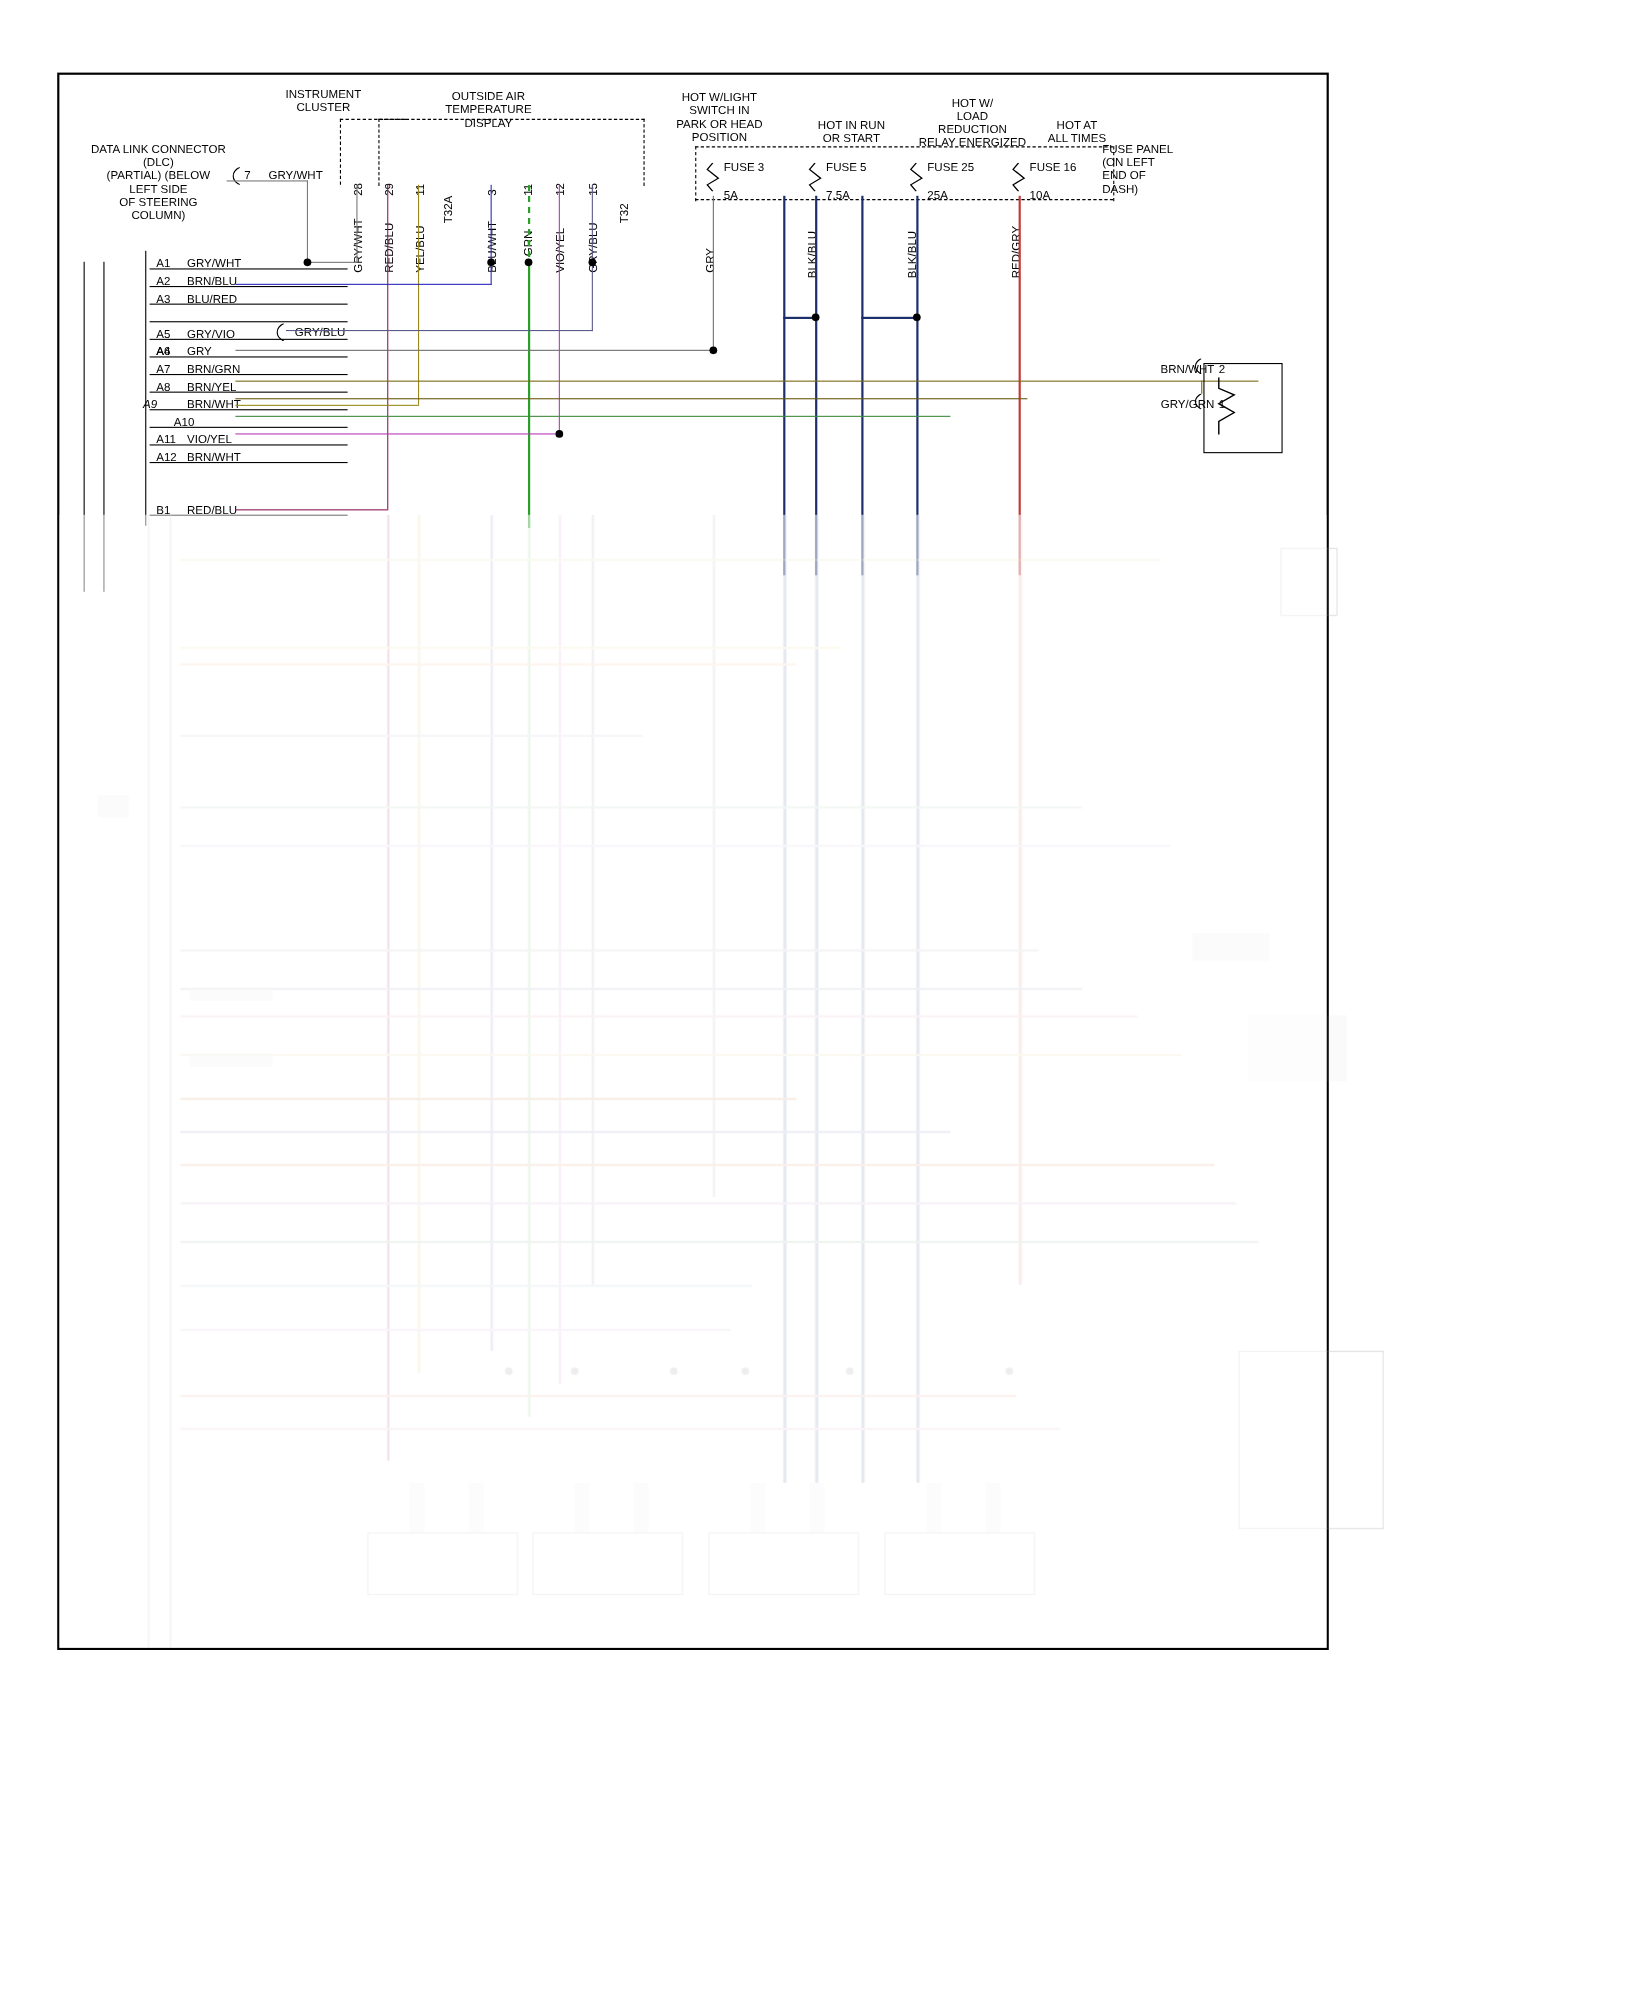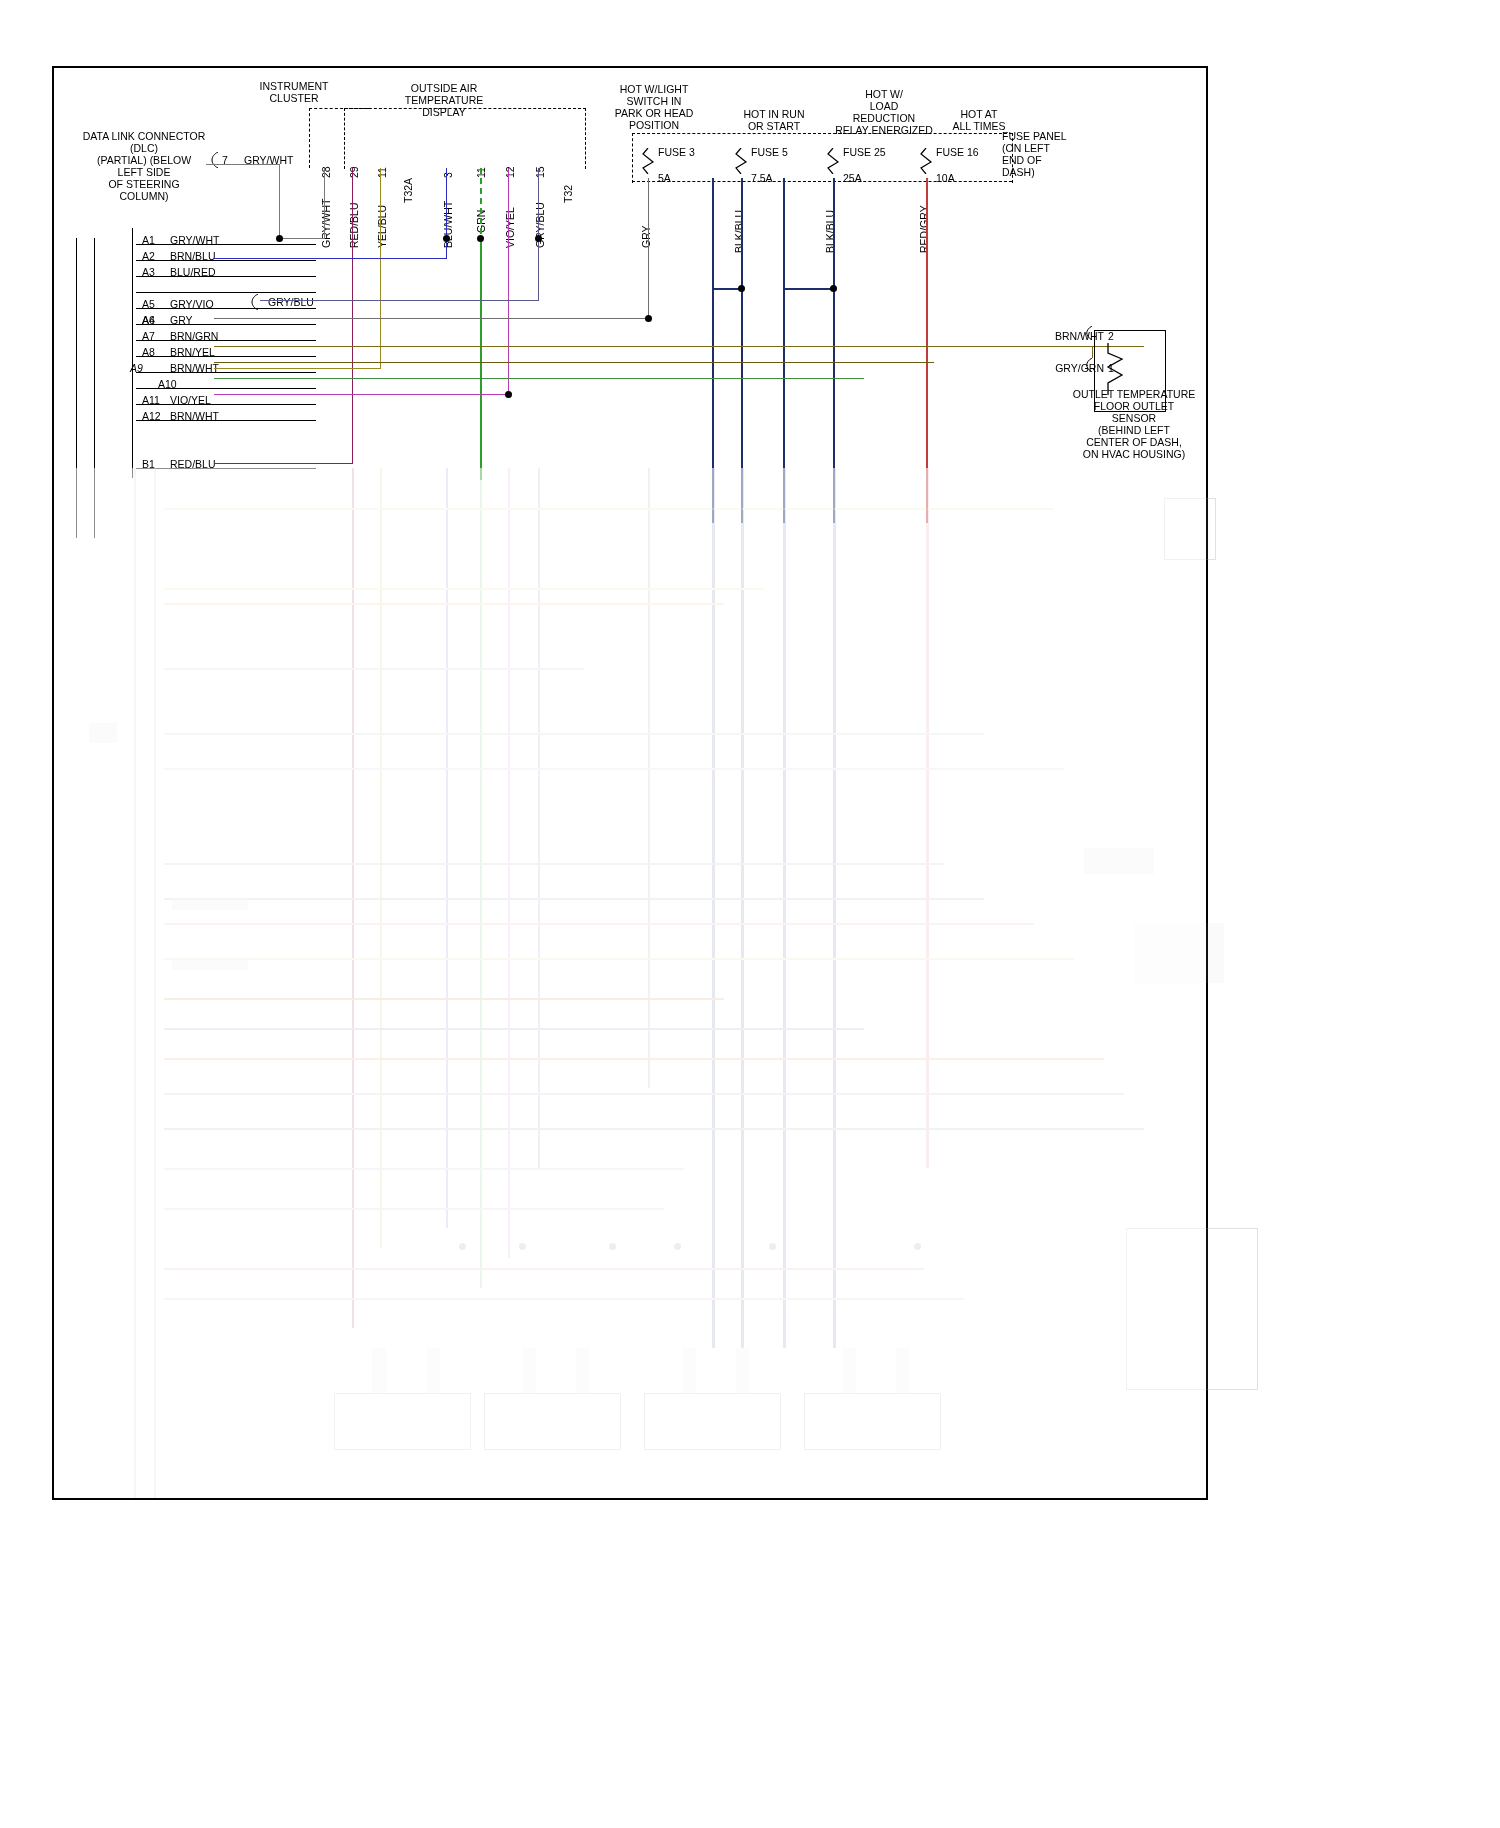--- a/index.html
+++ b/index.html
@@ -215,26 +215,20 @@
     <div class="wire" style="left:1038px;top:278px;width:1px;height:12px;background:#7a6a15;"></div>
 
     <div class="wire" style="left:1040px;top:262px;width:70px;height:80px;border:1.5px solid #000;"></div>
     <svg style="position:absolute;left:1050px;top:275px;" width="26" height="55">
         <path d="M4 0 L4 10 L18 16 L4 24 L18 32 L4 40 L4 52" stroke="#000" fill="none" stroke-width="1.3"></path>
       </svg>
     <div class="lbl r" style="left:930px;top:262px;width:120px;">BRN/WHT</div>
     <div class="lbl" style="left:1054px;top:262px;">2</div>
     <div class="lbl r" style="left:930px;top:294px;width:120px;">GRY/GRN</div>
     <div class="lbl" style="left:1054px;top:294px;">1</div>
-    <div class="lbl c" style="left:1000px;top:320px;width:160px;">OUTLET TEMPERATURE
-FLOOR OUTLET
-SENSOR
-(BEHIND LEFT
-CENTER OF DASH,
-ON HVAC HOUSING)</div>
     <svg style="position:absolute;left:1028px;top:258px;" width="12" height="14">
         <path d="M10 0 C3 4, 3 10, 10 14" stroke="#000" fill="none" stroke-width="1"></path>
       </svg>
     <svg style="position:absolute;left:1028px;top:290px;" width="12" height="14">
         <path d="M10 0 C3 4, 3 10, 10 14" stroke="#000" fill="none" stroke-width="1"></path>
       </svg>
 
     <div id="lower">
 
       <div class="wire" style="left:80px;top:0;width:2px;height:1030px;background:#bdbdbd;"></div>

